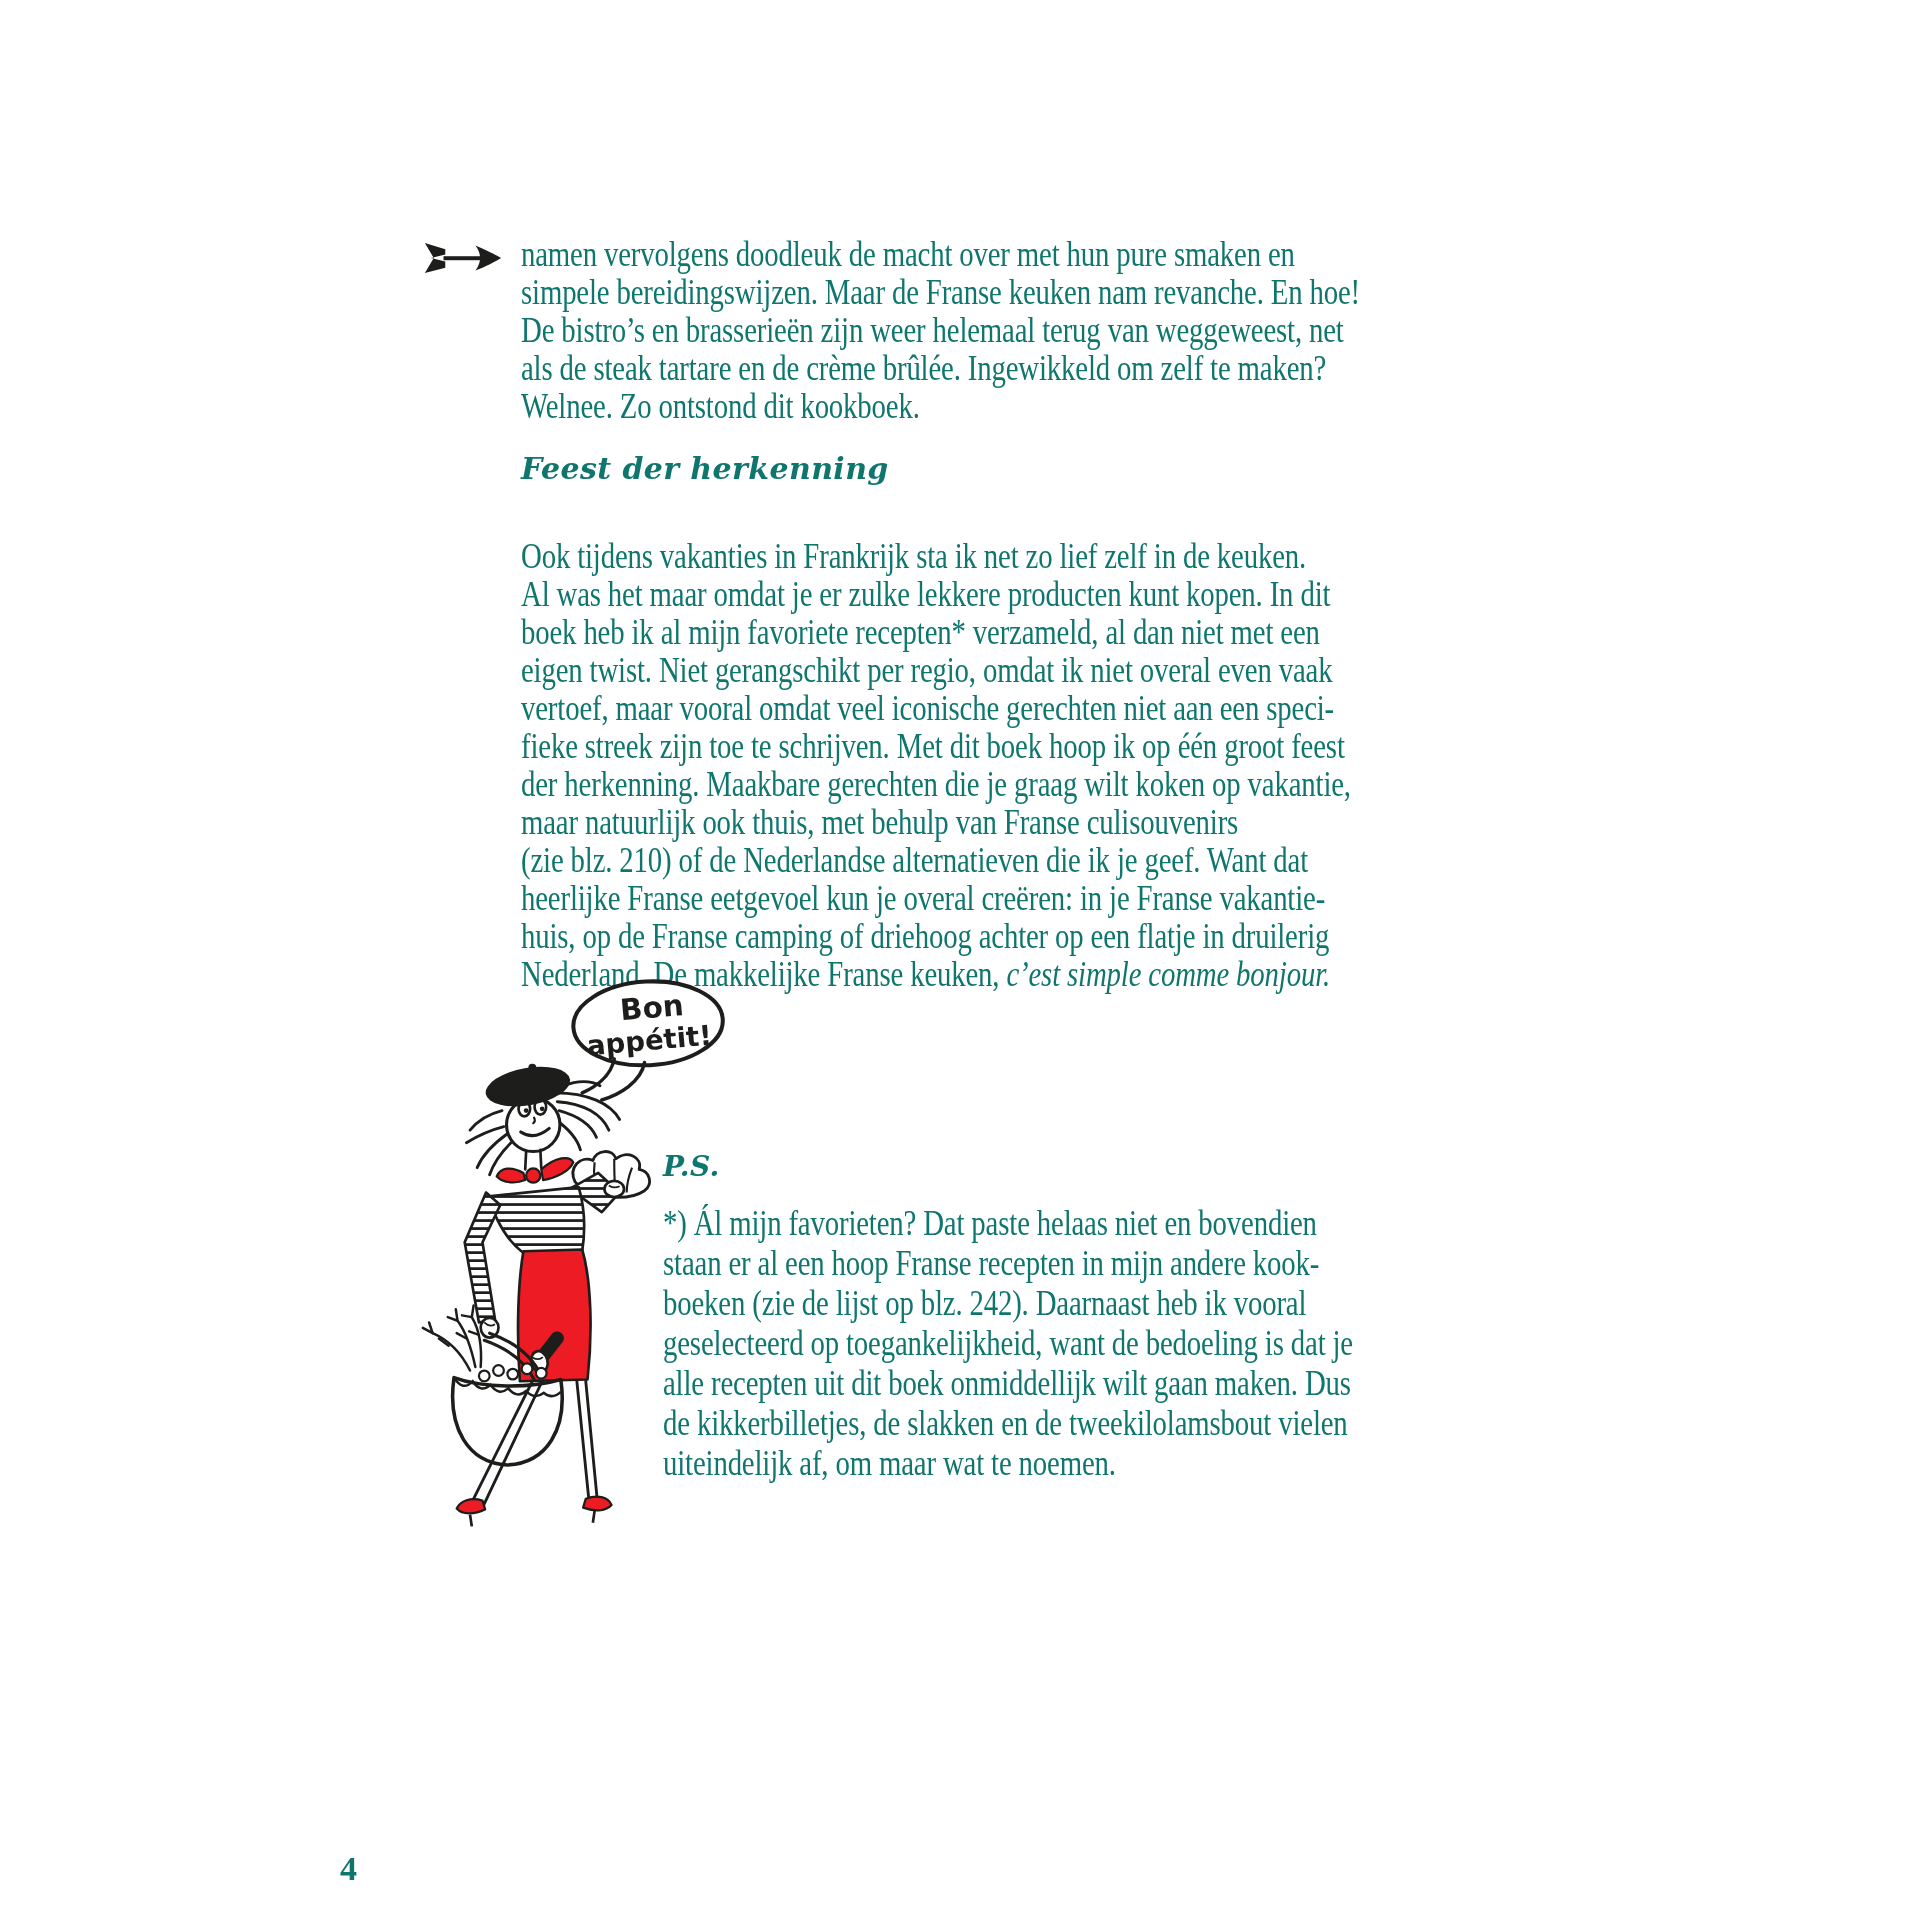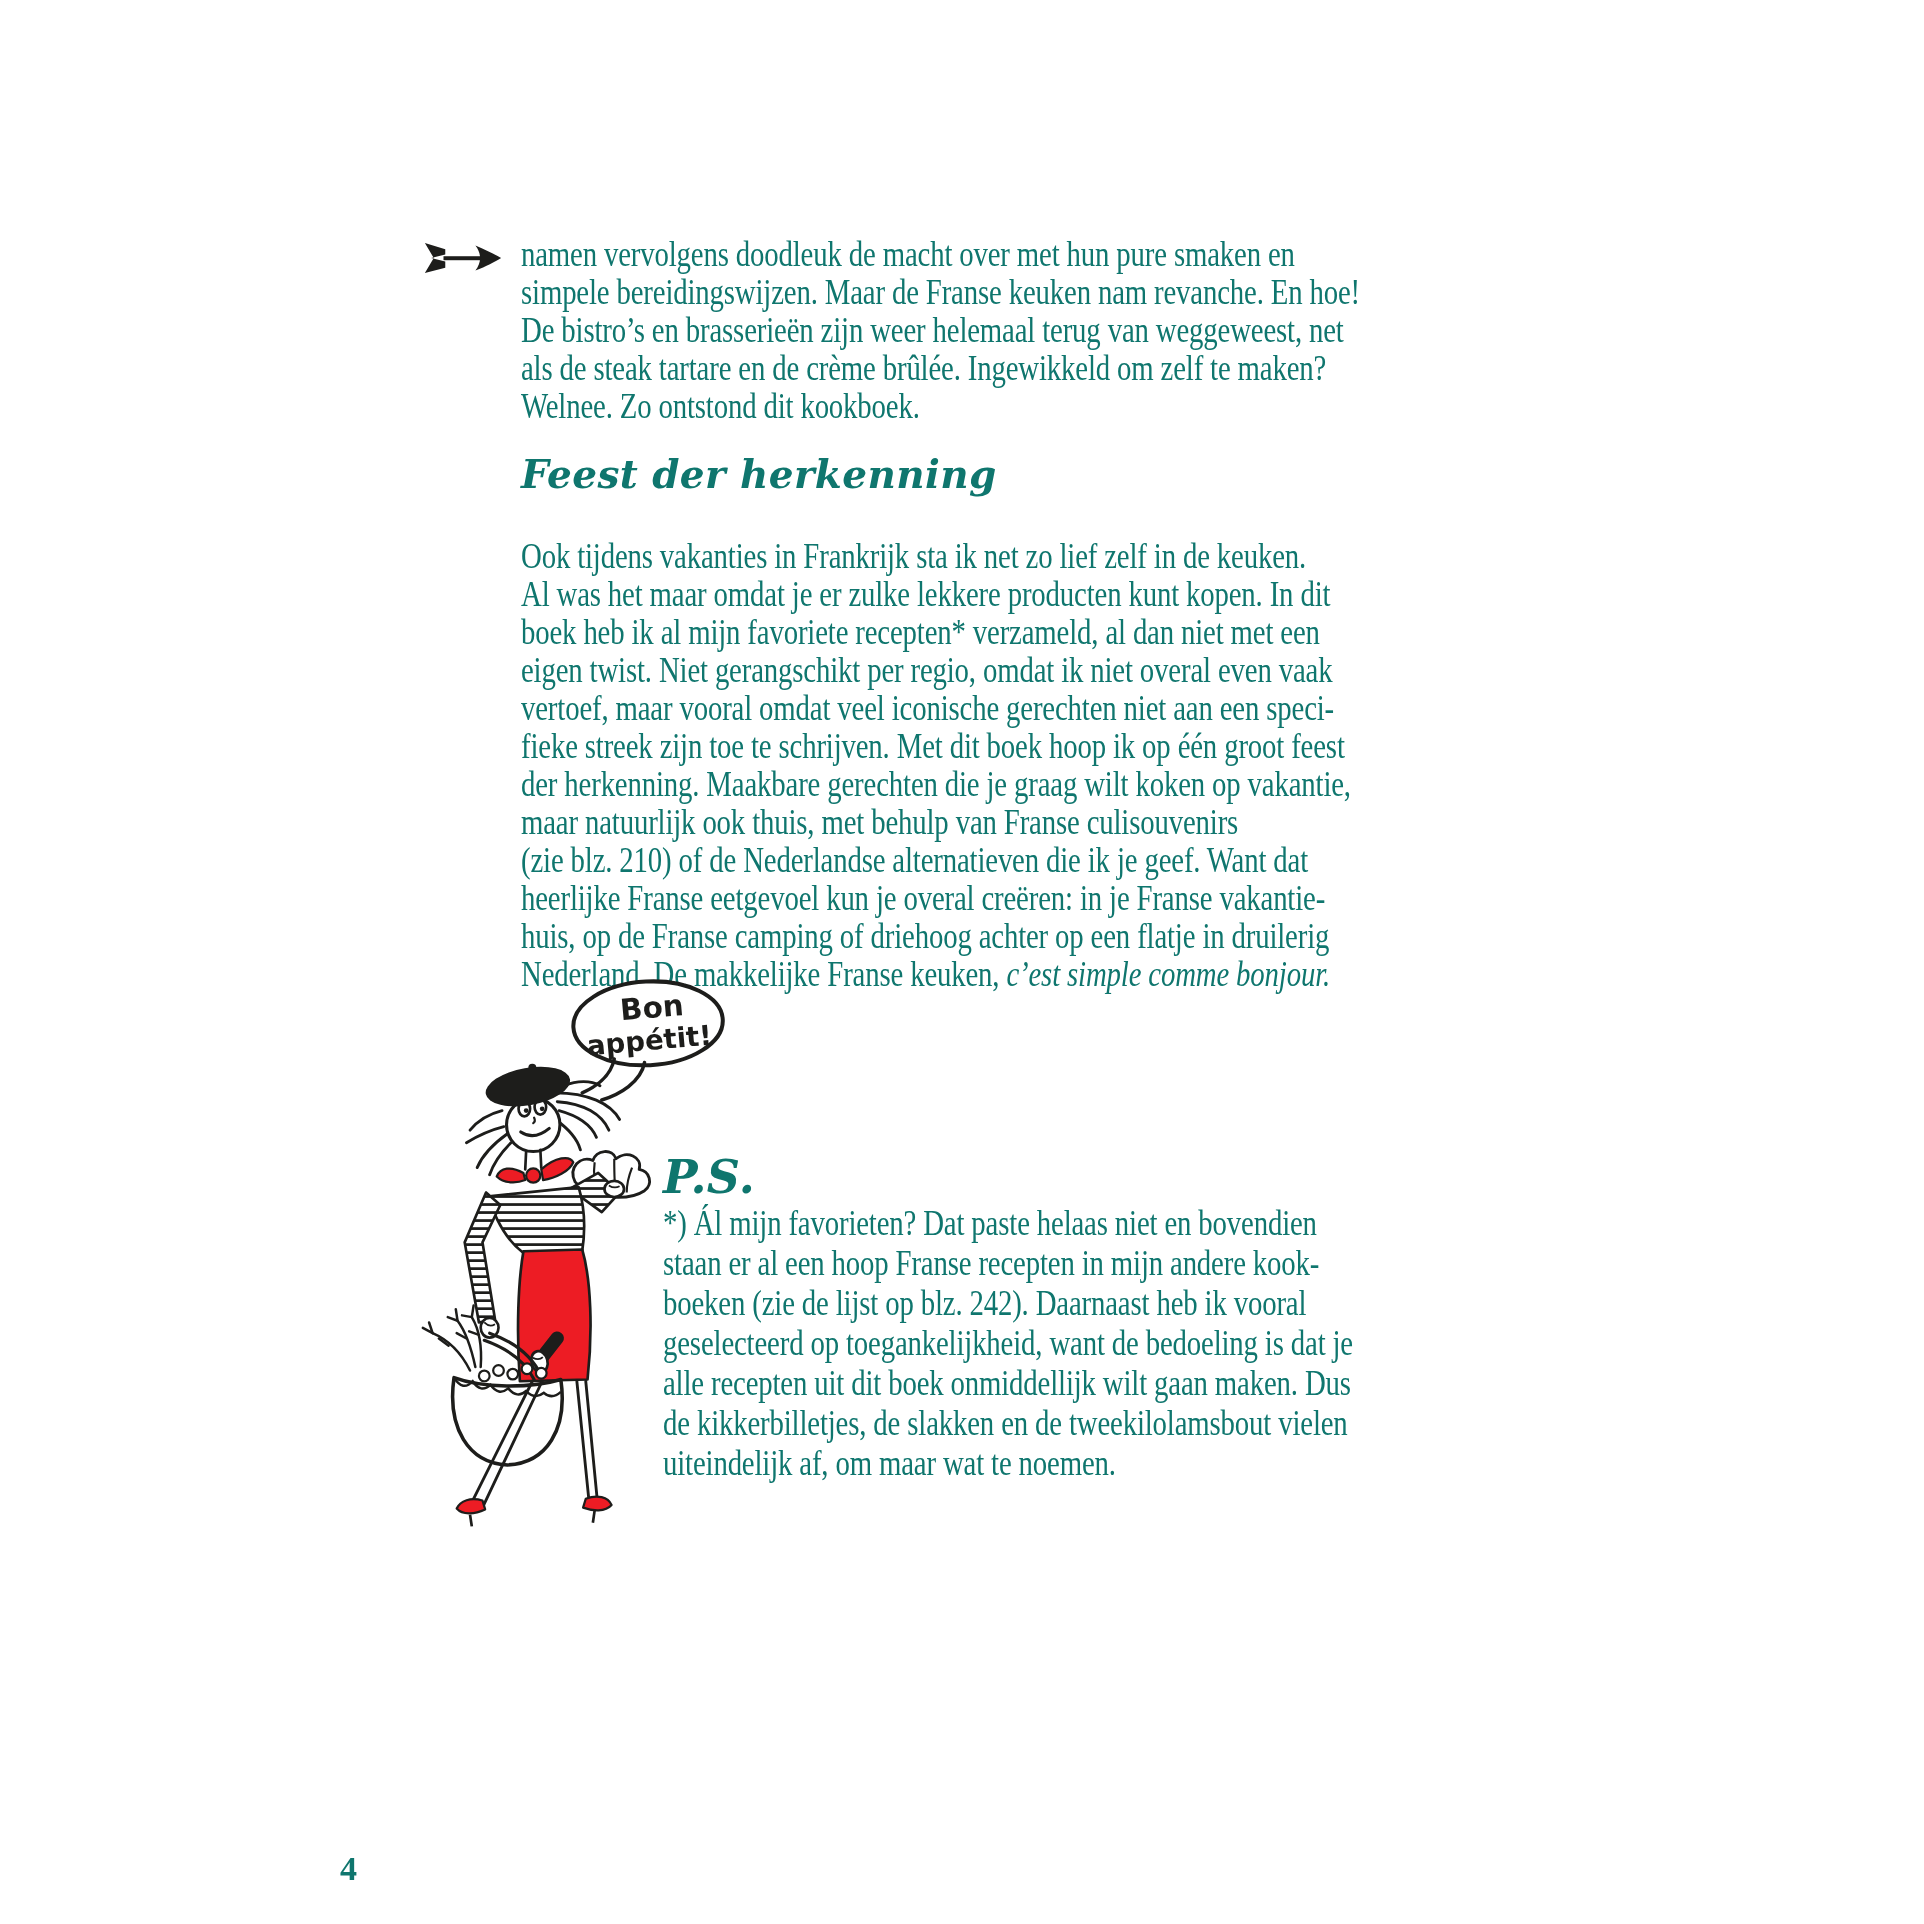--- a/index.html
+++ b/index.html
@@ -21,25 +21,25 @@
     transform:scaleX(0.80);
     transform-origin:0 0;
   }
   .ps-para{line-height:40px;}
   .line{white-space:pre;}
   .it{font-style:italic;}
   .heading{
     font-family:"DejaVu Serif", serif;
     font-weight:bold;
     font-style:italic;
-    font-size:39px;
+    font-size:30px;
     letter-spacing:0.4px;
     white-space:pre;
   }
-  .ps-heading{font-size:46px;}
+  .ps-heading{font-size:28px;}
   .pageno{
     font-size:34px;
     font-weight:bold;
     font-family:"Liberation Serif", serif;
   }
   svg text.bubble-txt{
     font-family:"DejaVu Sans", sans-serif;
     font-weight:bold;
     fill:#1d1d1b;
   }

